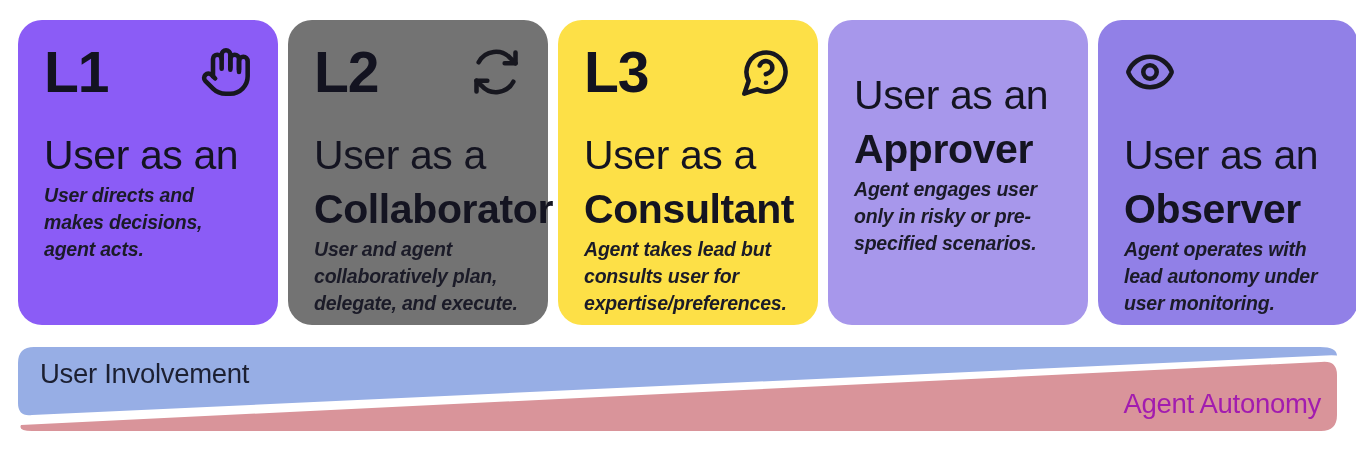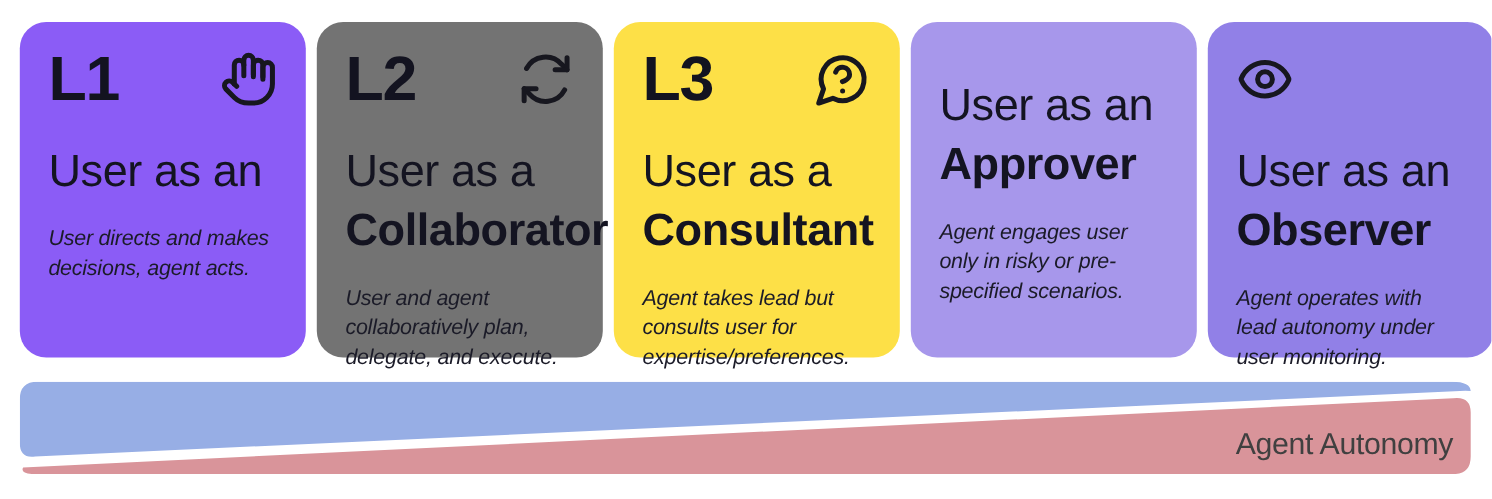--- a/index.html
+++ b/index.html
@@ -20,21 +20,21 @@
   .level{
     font-size:57px;font-weight:700;line-height:1.0;letter-spacing:-1px;color:#131320;
   }
   .icon{width:52px;height:52px;margin-top:2px;color:#17171f;}
   .icon svg{width:100%;height:100%;display:block;}
   .card-title{
     margin-top:24px;font-size:41px;line-height:1.32;letter-spacing:-0.4px;color:#141421;
   }
   .card-title .role{font-weight:700;}
   .card-desc{
-    margin-top:22px;font-size:19.5px;font-style:italic;font-weight:400;
+    font-size:19.5px;font-style:italic;font-weight:700;
     line-height:1.38;letter-spacing:-0.2px;color:#1b1b28;max-width:212px;
   }
   .axis-bar{position:absolute;left:18px;top:347px;width:1320px;height:84px;}
   .axis-bar svg{position:absolute;left:0;top:0;width:100%;height:100%;}
   .axis-label-left{
     position:absolute;left:22px;top:11px;font-size:27.5px;letter-spacing:-0.3px;color:#1c2032;
   }
   .axis-label-right{
     position:absolute;right:17px;top:41px;font-size:27.5px;letter-spacing:-0.3px;color:#1c2032;
   }
@@ -125,16 +125,17 @@
       <div class="card-desc">Agent operates with lead autonomy under user monitoring.</div>
     </div>
 
   </div>
 
   <div class="axis-bar">
     <svg viewBox="0 0 1320 84" preserveAspectRatio="none">
       <path d="M 16 0 H 1302 Q 1319 0 1319 9 L 1319 8 L 14 68 Q 0 70 0 56 L 0 16 Q 0 0 16 0 Z" fill="#97AEE5"></path>
       <path d="M 3 78 L 1303 15 Q 1319 13 1319 28 L 1319 68 Q 1319 84 1303 84 L 14 84 Q 0 84 3 78 Z" fill="#D9949A"></path>
     </svg>
-    <div class="axis-label-right" style="color: #404040;">Agent Autonomy</div>
+    <div class="axis-label-left" style="color: rgb(28, 32, 50);">User Involvement</div>
+    <div class="axis-label-right" style="color: #a21caf;">Agent Autonomy</div>
   </div>
 
 </div>
 
 </body></html>

